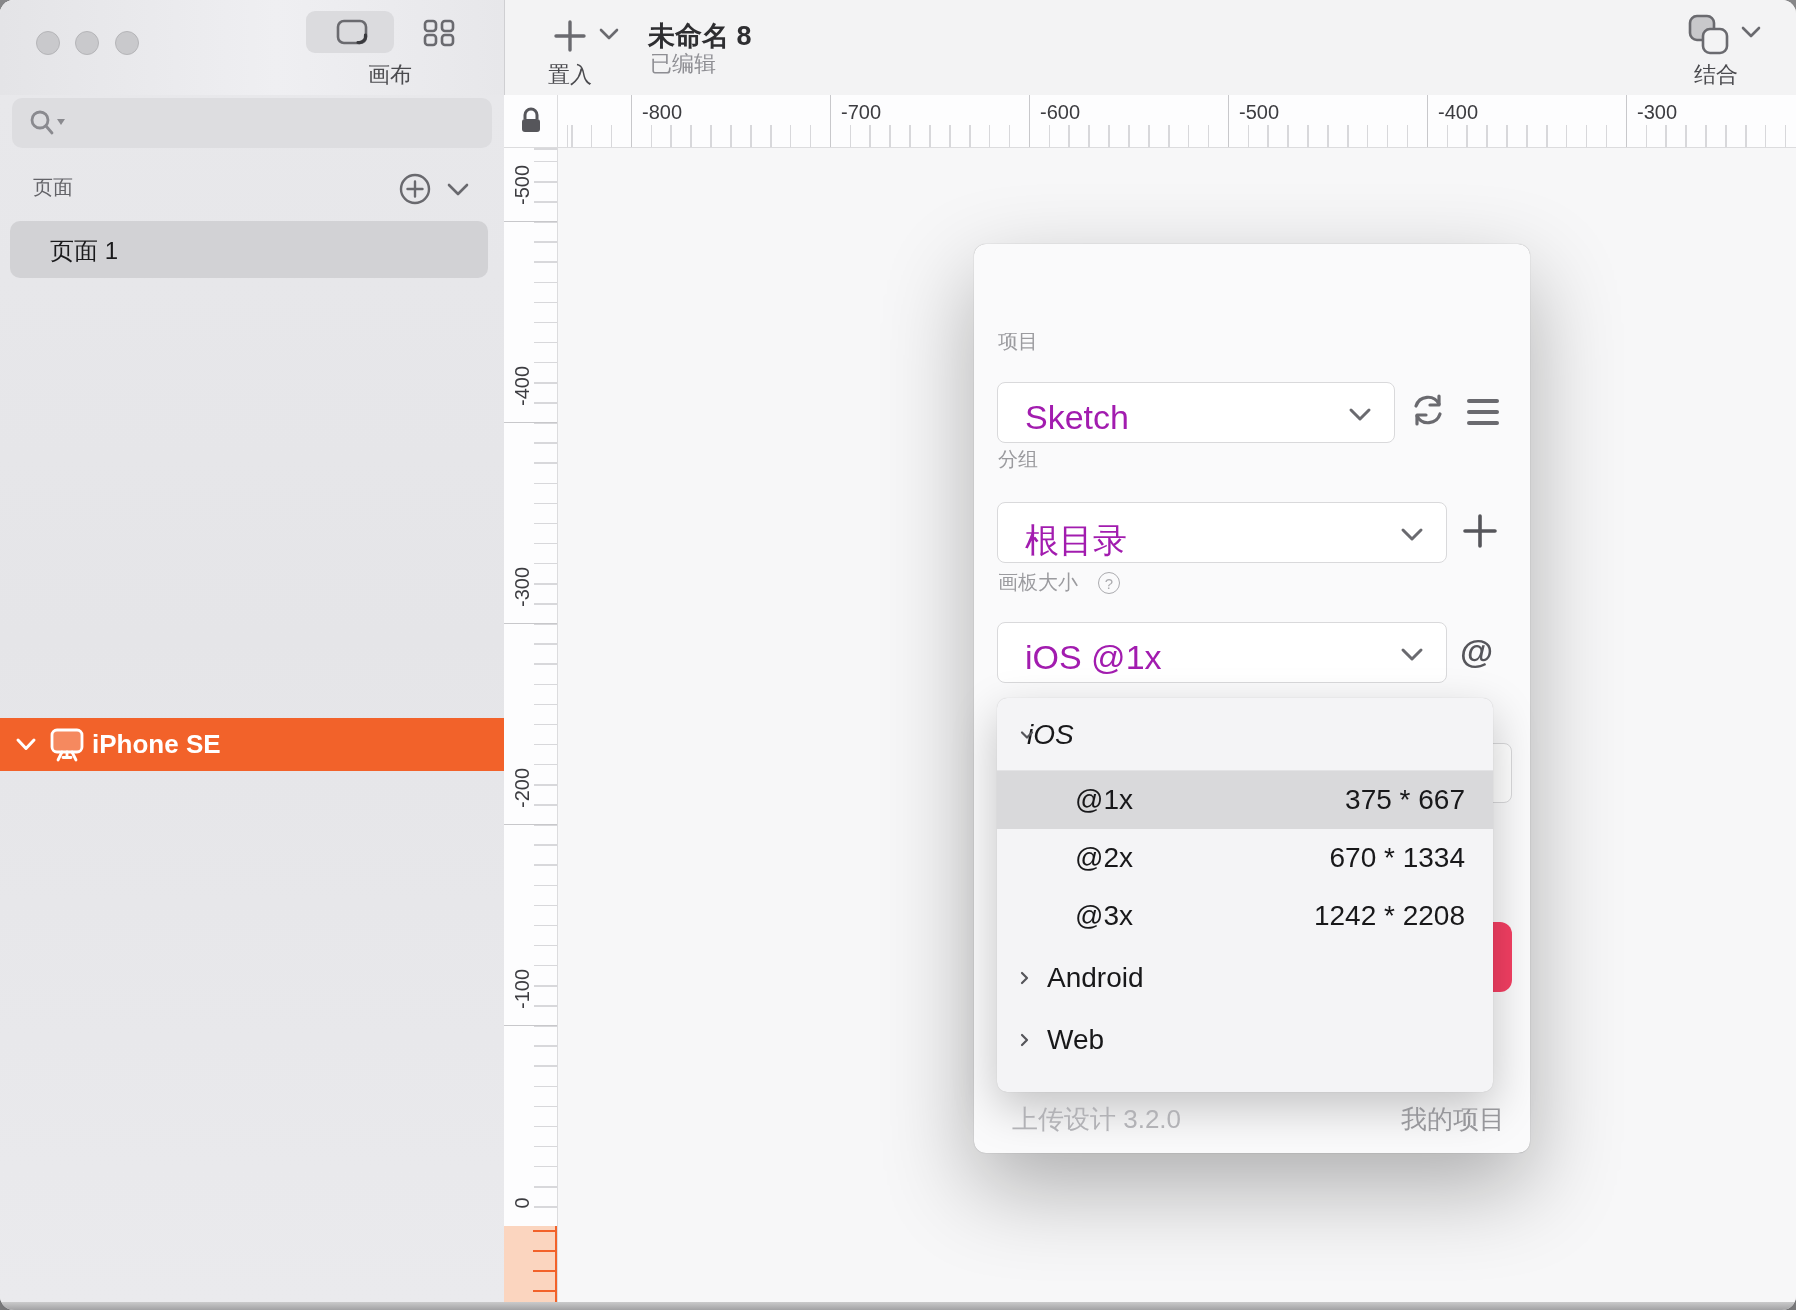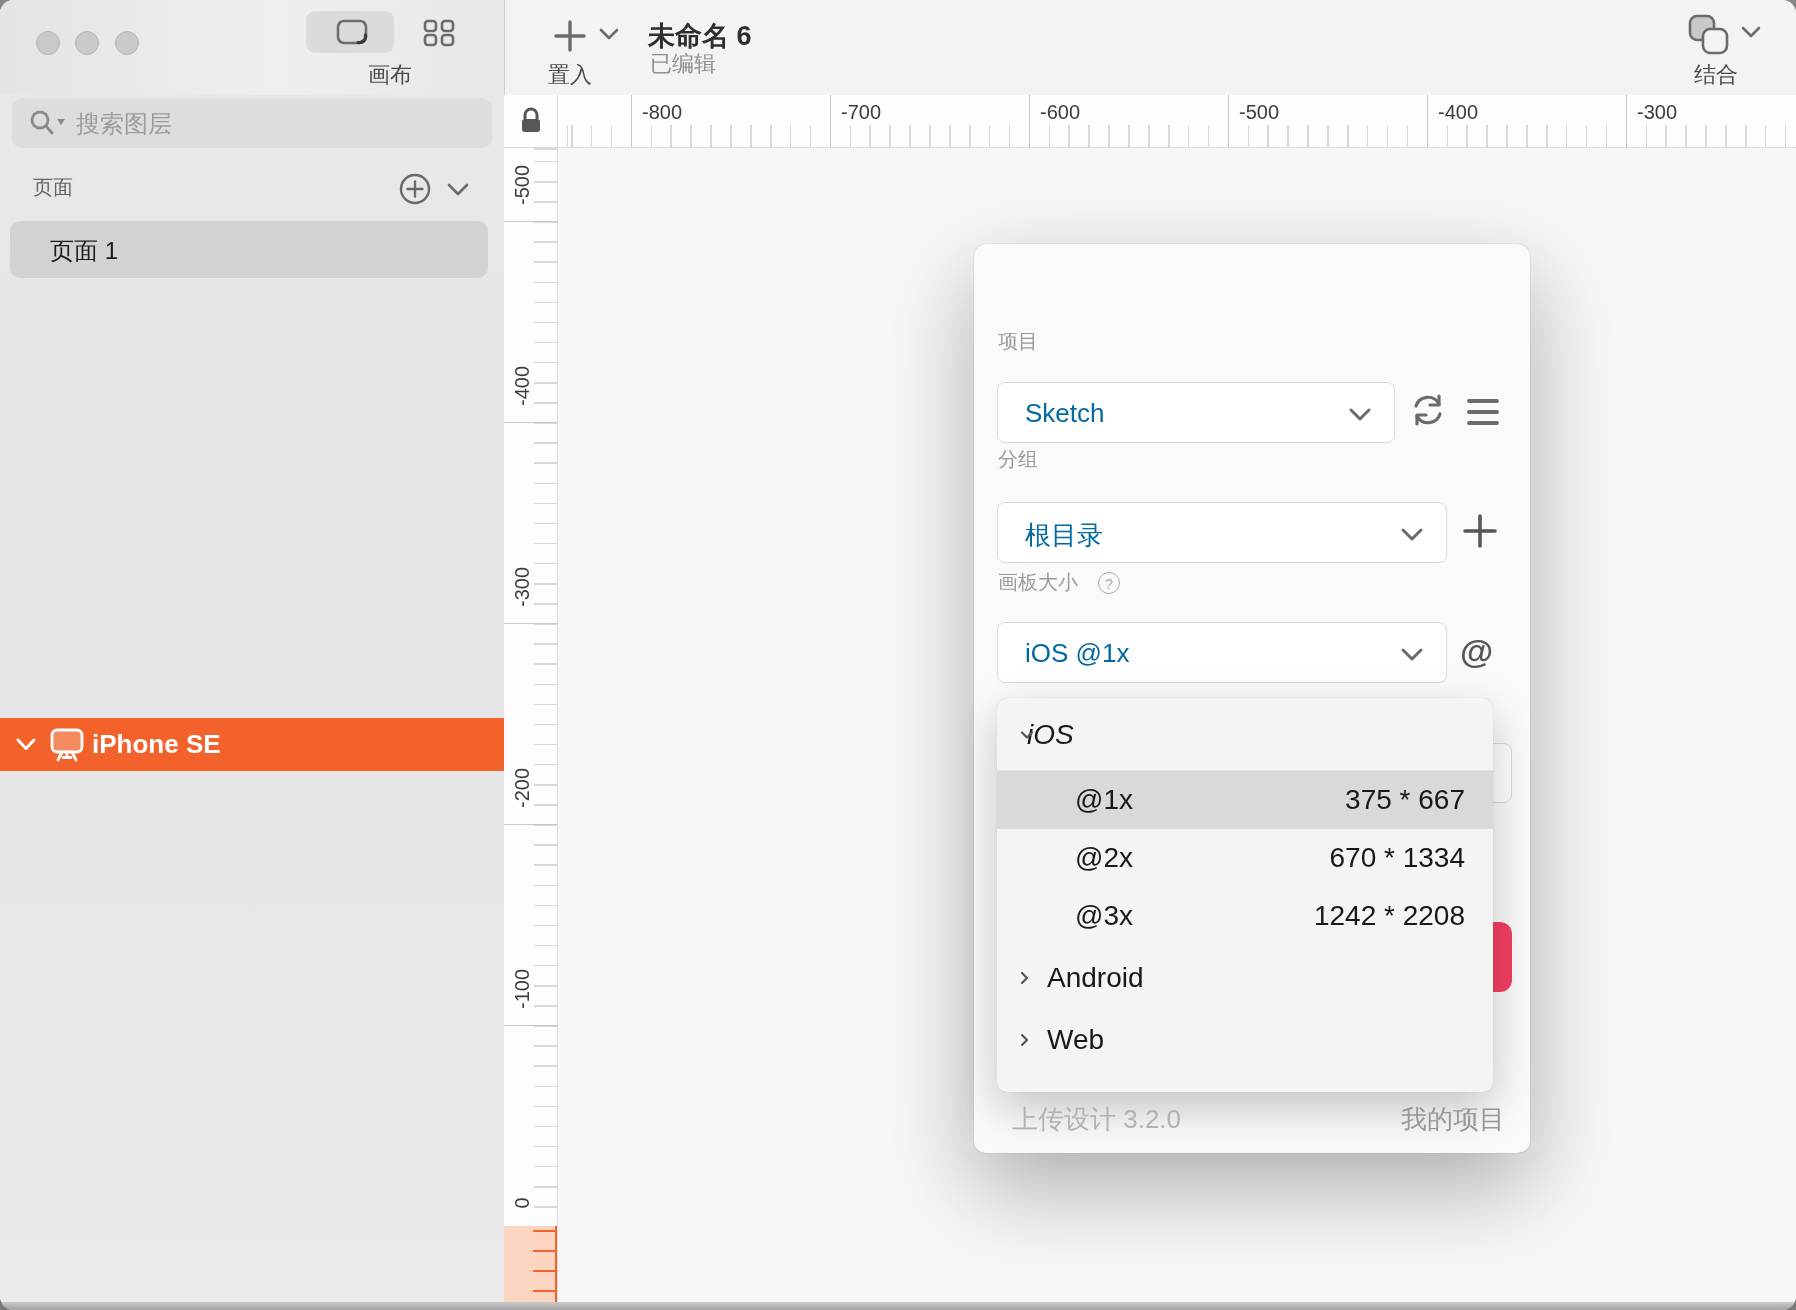--- a/index.html
+++ b/index.html
@@ -39,21 +39,21 @@
   #ruler-hl{position:absolute;left:0;top:1078px;width:53px;height:76px;background:#FBD5BF;border-right:2px solid #F2622A;box-sizing:border-box;}
   #ruler-hl-ticks{position:absolute;right:0;top:4px;width:22px;height:72px;background-image:repeating-linear-gradient(to bottom,#F2622A 0,#F2622A 2px,transparent 2px,transparent 20px);}
   #bottom-edge{left:0;top:1302px;width:1796px;height:8px;background:linear-gradient(180deg,#CACACB,#A2A2A4);}
   
   #dialog{left:974px;top:244px;width:556px;height:909px;background:#FAFAFB;border-radius:12px;box-shadow:0 34px 90px rgba(0,0,0,.30),0 0 1px rgba(0,0,0,.35);}
   #dlg-titlebar{left:0;top:0;width:556px;height:56px;background:#F3F3F4;border-bottom:1px solid #E2E2E4;border-radius:12px 12px 0 0;box-sizing:border-box;}
   .dlg-dot{width:24px;height:24px;border-radius:50%;box-sizing:border-box;}
   .dlg-title{font-size:27px;font-weight:bold;color:#39393C;}
   .fld-label{font-size:20px;color:#9B9B9F;}
   .select{background:#FFFFFF;border:1.5px solid #D9D9DB;border-radius:8px;box-sizing:border-box;}
-  .select-text{font-size:26px;color:#0369a1;}
+  .select-text{font-size:34px;color:#a21caf;}
   .menu{background:#F4F4F6;border-radius:10px;box-shadow:0 16px 46px rgba(0,0,0,.22),0 0 1px rgba(0,0,0,.2);overflow:hidden;}
   .menu-row{position:absolute;left:0;width:496px;display:flex;align-items:center;}
   .menu-row.sel{background:#D9D9DB;}
   .row-label{font-size:28px;color:#18181A;}
   .row-value{position:absolute;right:28px;font-size:28px;color:#18181A;}
   .row-chev{position:absolute;left:23px;top:50%;transform:translateY(-50%);display:flex;}
   .menu-sep{position:absolute;left:0;width:496px;height:1px;background:#E3E3E5;}
   .footer-left{font-size:26px;color:#B2B2B6;}
   .footer-right{font-size:26px;color:#97979B;}
   #pink-btn{left:446px;top:678px;width:92px;height:70px;border-radius:12px;background:#F43F63;border:none;}
@@ -97,21 +97,21 @@
           <path d="M18 4 V32 M4 18 H32" stroke="#6A6A6F" stroke-width="3.4" stroke-linecap="round" fill="none"></path>
         </svg>
     </span>
     <span class="abs" style="left:598px;top:27px;">
       <svg width="22" height="14" viewBox="0 0 22 14">
           <path d="M3 3 L11 11 L19 3" class="icon-stroke"></path>
         </svg>
     </span>
     <div class="abs tb-label" style="left:548px;top:60px;width:64px;">置入</div>
 
-    <div class="abs doc-title" style="left:648px;top:18px;">未命名 6</div>
+    <div class="abs doc-title" style="left:648px;top:18px;">未命名 8</div>
     <div class="abs doc-sub" style="left:650px;top:49px;">已编辑</div>
 
     <span class="abs" style="left:1686px;top:12px;">
       <svg width="46" height="46" viewBox="0 0 46 46">
           <rect x="4" y="4" width="24" height="24" rx="7" fill="#C8C8CB" stroke="#6A6A6F" stroke-width="2.6"></rect>
           <rect x="17" y="17" width="24" height="24" rx="7" fill="#F3F3F4" stroke="#6A6A6F" stroke-width="2.6"></rect>
         </svg>
     </span>
     <span class="abs" style="left:1740px;top:25px;">
       <svg width="22" height="14" viewBox="0 0 22 14">
@@ -123,21 +123,20 @@
 
   <div id="sidebar" class="abs">
     <div id="search-box" class="abs">
       <span class="abs" style="left:16px;top:11px;">
         <svg width="40" height="28" viewBox="0 0 40 28">
             <circle cx="12" cy="11" r="8" fill="none" stroke="#8A8A8F" stroke-width="2.8"></circle>
             <path d="M18 17 L24 24" stroke="#8A8A8F" stroke-width="2.8" stroke-linecap="round"></path>
             <path d="M29 10 l8 0 -4 6 z" fill="#8A8A8F"></path>
           </svg>
       </span>
-      <input id="search-input" placeholder="搜索图层" style="">
     </div>
     <div class="abs pages-header" style="left:33px;top:79px;">页面</div>
     <span class="abs" style="left:398px;top:77px;">
       <svg width="34" height="34" viewBox="0 0 34 34">
           <circle cx="17" cy="17" r="14" fill="none" stroke="#69696E" stroke-width="2.4"></circle>
           <path d="M17 9.5 V24.5 M9.5 17 H24.5" stroke="#69696E" stroke-width="2.4" stroke-linecap="round"></path>
         </svg>
     </span>
     <span class="abs" style="left:446px;top:87px;">
       <svg width="24" height="15" viewBox="0 0 24 15">

